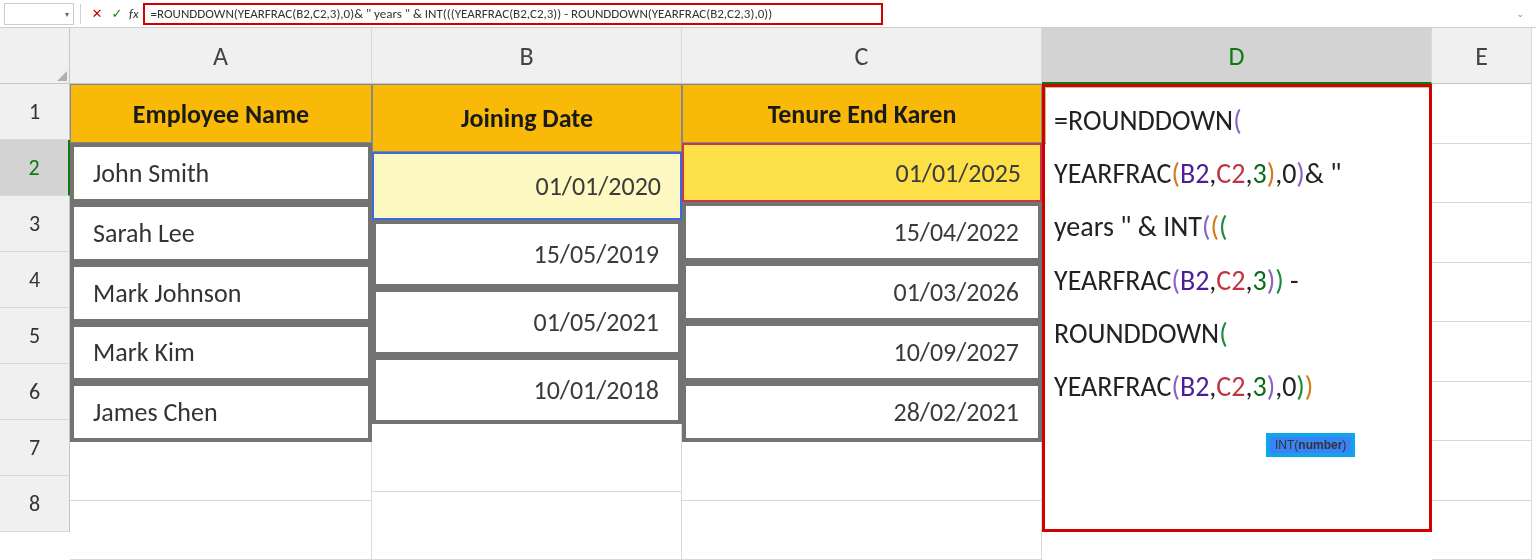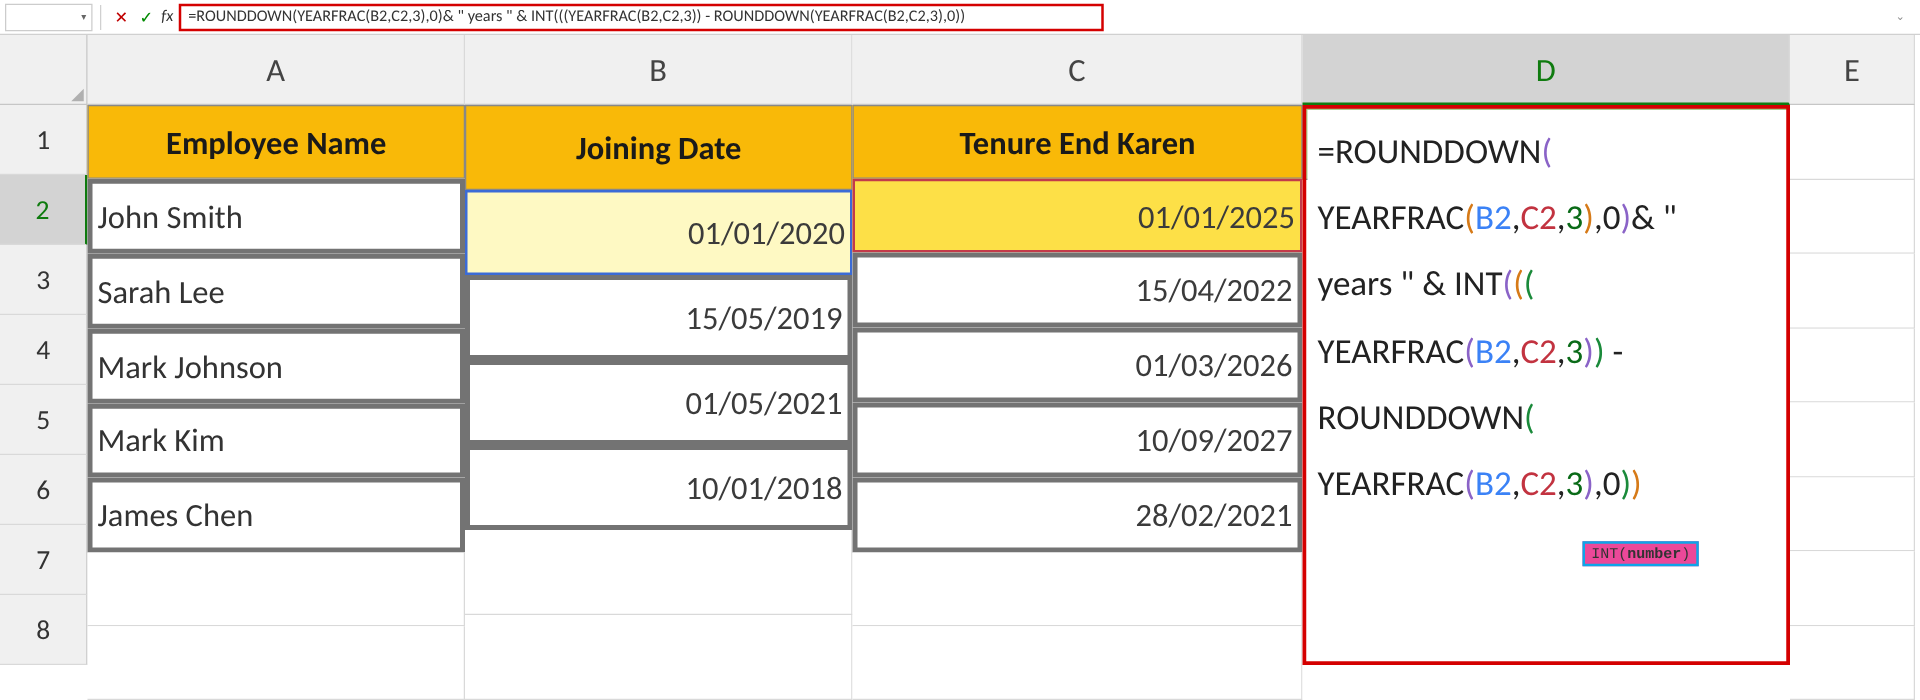--- a/index.html
+++ b/index.html
@@ -144,21 +144,21 @@
       border-right: 1px solid #d9d9d9;
       border-bottom: 1px solid #c6c6c6;
     }
     .col-header.active {
       background: #d3d3d3;
       color: #0f7b0f;
       border-bottom: 2px solid #0f7b0f;
     }
     .cell {
       height: 68px;
-      padding: 0 4px;
+      padding: 0 19px;
       font-size: 26px;
       display: flex;
       align-items: center;
       border-right: 1px solid #d9d9d9;
       border-bottom: 1px solid #d9d9d9;
       color: #333;
       background: #ffffff;
     }
     .cell.header-gold {
       background: #f9b908;
@@ -209,36 +209,36 @@
       width: 384px;
       height: 440px;
       font-size: 28px;
       color: #222;
       padding: 6px 8px;
       line-height: 1.9;
       font-family: Calibri, Arial, sans-serif;
       white-space: pre-wrap;
       background: #ffffff;
     }
-    .tok-b2 { color: #3b82f6; }
+    .tok-b2 { color: #4c1d95; }
     .tok-c2 { color: #c23340; }
     .tok-3  { color: #0a6b18; }
     .tok-paren-lpurple { color: #8a63c7; }
     .tok-paren-orange { color: #d67a18; }
     .tok-paren-green { color: #1a8a3a; }
     .tooltip {
       position: absolute;
       left: 1266px;
       top: 405px;
-      background: #ec4899;
-      border: 2px solid #0ea5e9;
+      background: #3b82f6;
+      border: 4px solid #0ea5e9;
       font-size: 12px;
       padding: 1px 5px;
       color: #333;
-      font-family: Liberation Mono, monospace;
+      font-family: Liberation Sans, sans-serif;
     }
     .tooltip b { font-weight: bold; }
   </style>
 </head>
 <body>
 
 <div class="formula-bar">
   <div class="name-box">
     <span></span>
     <span class="dropdown">▾</span>

